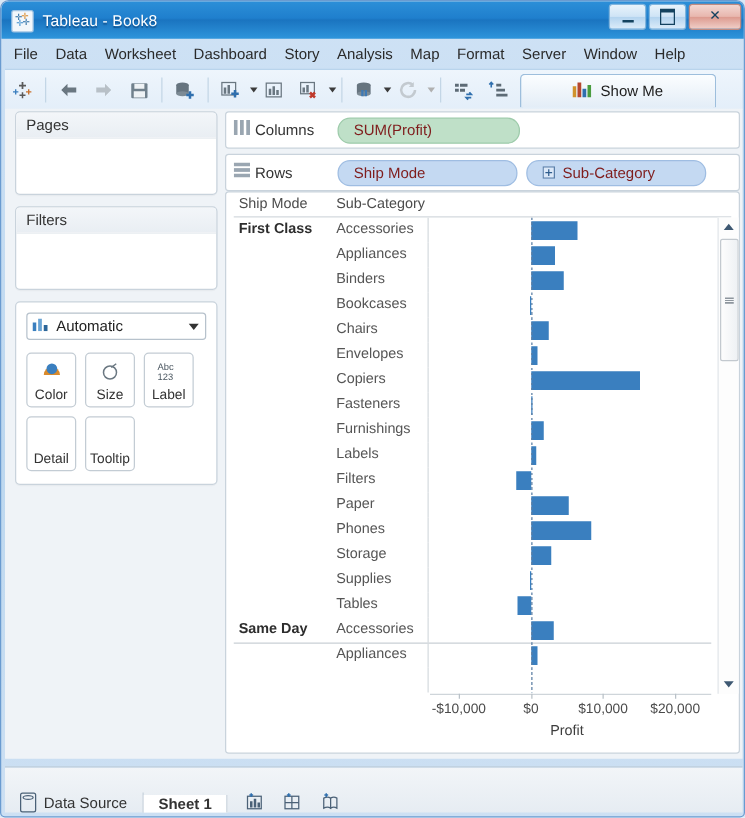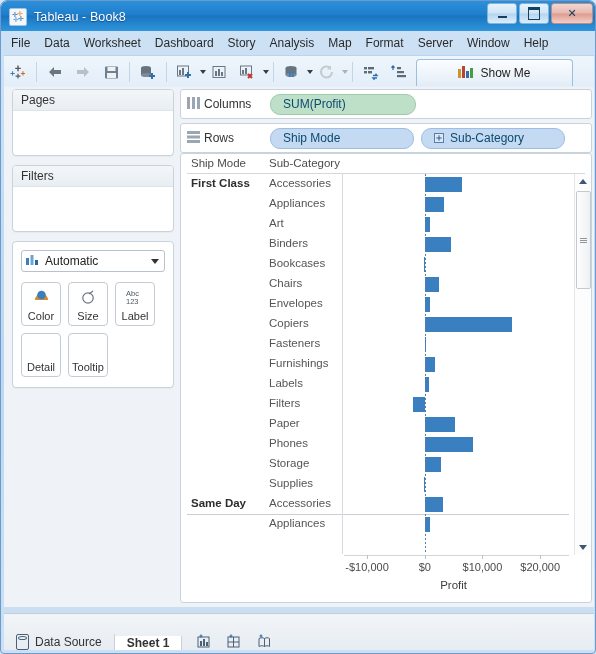--- a/index.html
+++ b/index.html
@@ -122,21 +122,21 @@
   .vizpane{
     position:absolute;left:176px;top:2px;right:2px;bottom:4px;border-radius:10px;
   }
   .shelfrow{
     height:28px;background:#ffffff;border:1px solid #c9d3dc;border-radius:3px;
     display:flex;align-items:center;padding:0 6px;margin-bottom:4px;
   }
   .shelf-label{font-size:12px;color:#333;width:66px;margin-left:4px;}
   .pill{
     height:19px;border-radius:10px;display:inline-flex;align-items:center;
-    padding:0 12px;font-size:12px;color:#0c4a6e;margin-right:7px;white-space:nowrap;
+    padding:0 12px;font-size:12px;color:#7f1d1d;margin-right:7px;white-space:nowrap;
   }
   .pill.green{background:#bfe0c8;border:1px solid #9ecbab;min-width:120px;}
   .pill.blue{background:#c4d9f2;border:1px solid #9fbde2;min-width:118px;}
   .vizcard{
     position:absolute;left:0;top:64px;right:0;bottom:0;
     background:#ffffff;border:1px solid #c9d3dc;border-radius:3px;overflow:hidden;
   }
   .hdr-row{
     position:absolute;left:0;top:0;right:0;height:19px;
     display:flex;font-size:11.5px;color:#4c4c4c;
@@ -493,127 +493,127 @@
             </div>
             <div class="rowline">
               <div class="subname">Appliances</div>
               <div class="cell">
                 <div class="bar" style="background: rgb(58, 127, 191); width: 19.6154px; left: 80.7692px;"></div>
                 <div class="zeroline" style="left: 80.7692px;"></div>
               </div>
               <div class="cell-divider" style="left: 161px;"></div>
             </div>
             <div class="rowline">
-              <div class="subname">Art</div>
+              <div class="subname">Binders</div>
+              <div class="cell">
+                <div class="bar" style="background: rgb(58, 127, 191); width: 25.9615px; left: 80.7692px;"></div>
+                <div class="zeroline" style="left: 80.7692px;"></div>
+              </div>
+              <div class="cell-divider" style="left: 161px;"></div>
+            </div>
+            <div class="rowline">
+              <div class="subname">Bookcases</div>
+              <div class="cell">
+                <div class="bar" style="background: rgb(58, 127, 191); width: 1.2px; left: 79.5692px;"></div>
+                <div class="zeroline" style="left: 80.7692px;"></div>
+              </div>
+              <div class="cell-divider" style="left: 161px;"></div>
+            </div>
+            <div class="rowline">
+              <div class="subname">Chairs</div>
+              <div class="cell">
+                <div class="bar" style="background: rgb(58, 127, 191); width: 14.4231px; left: 80.7692px;"></div>
+                <div class="zeroline" style="left: 80.7692px;"></div>
+              </div>
+              <div class="cell-divider" style="left: 161px;"></div>
+            </div>
+            <div class="rowline">
+              <div class="subname">Envelopes</div>
               <div class="cell">
                 <div class="bar" style="background: rgb(58, 127, 191); width: 5.19231px; left: 80.7692px;"></div>
                 <div class="zeroline" style="left: 80.7692px;"></div>
               </div>
               <div class="cell-divider" style="left: 161px;"></div>
             </div>
             <div class="rowline">
-              <div class="subname">Binders</div>
-              <div class="cell">
-                <div class="bar" style="background: rgb(58, 127, 191); width: 25.9615px; left: 80.7692px;"></div>
-                <div class="zeroline" style="left: 80.7692px;"></div>
-              </div>
-              <div class="cell-divider" style="left: 161px;"></div>
-            </div>
-            <div class="rowline">
-              <div class="subname">Bookcases</div>
+              <div class="subname">Copiers</div>
+              <div class="cell">
+                <div class="bar" style="background: rgb(58, 127, 191); width: 87.6923px; left: 80.7692px;"></div>
+                <div class="zeroline" style="left: 80.7692px;"></div>
+              </div>
+              <div class="cell-divider" style="left: 161px;"></div>
+            </div>
+            <div class="rowline">
+              <div class="subname">Fasteners</div>
+              <div class="cell">
+                <div class="bar" style="background: rgb(58, 127, 191); width: 1.2px; left: 80.7692px;"></div>
+                <div class="zeroline" style="left: 80.7692px;"></div>
+              </div>
+              <div class="cell-divider" style="left: 161px;"></div>
+            </div>
+            <div class="rowline">
+              <div class="subname">Furnishings</div>
+              <div class="cell">
+                <div class="bar" style="background: rgb(58, 127, 191); width: 10.3846px; left: 80.7692px;"></div>
+                <div class="zeroline" style="left: 80.7692px;"></div>
+              </div>
+              <div class="cell-divider" style="left: 161px;"></div>
+            </div>
+            <div class="rowline">
+              <div class="subname">Labels</div>
+              <div class="cell">
+                <div class="bar" style="background: rgb(58, 127, 191); width: 4.03846px; left: 80.7692px;"></div>
+                <div class="zeroline" style="left: 80.7692px;"></div>
+              </div>
+              <div class="cell-divider" style="left: 161px;"></div>
+            </div>
+            <div class="rowline">
+              <div class="subname">Filters</div>
+              <div class="cell">
+                <div class="bar" style="background: rgb(58, 127, 191); width: 11.5385px; left: 69.2308px;"></div>
+                <div class="zeroline" style="left: 80.7692px;"></div>
+              </div>
+              <div class="cell-divider" style="left: 161px;"></div>
+            </div>
+            <div class="rowline">
+              <div class="subname">Paper</div>
+              <div class="cell">
+                <div class="bar" style="background: rgb(58, 127, 191); width: 30px; left: 80.7692px;"></div>
+                <div class="zeroline" style="left: 80.7692px;"></div>
+              </div>
+              <div class="cell-divider" style="left: 161px;"></div>
+            </div>
+            <div class="rowline">
+              <div class="subname">Phones</div>
+              <div class="cell">
+                <div class="bar" style="background: rgb(58, 127, 191); width: 48.4615px; left: 80.7692px;"></div>
+                <div class="zeroline" style="left: 80.7692px;"></div>
+              </div>
+              <div class="cell-divider" style="left: 161px;"></div>
+            </div>
+            <div class="rowline">
+              <div class="subname">Storage</div>
+              <div class="cell">
+                <div class="bar" style="background: rgb(58, 127, 191); width: 16.7308px; left: 80.7692px;"></div>
+                <div class="zeroline" style="left: 80.7692px;"></div>
+              </div>
+              <div class="cell-divider" style="left: 161px;"></div>
+            </div>
+            <div class="rowline">
+              <div class="subname">Supplies</div>
               <div class="cell">
                 <div class="bar" style="background: rgb(58, 127, 191); width: 1.2px; left: 79.5692px;"></div>
                 <div class="zeroline" style="left: 80.7692px;"></div>
               </div>
               <div class="cell-divider" style="left: 161px;"></div>
             </div>
             <div class="rowline">
-              <div class="subname">Chairs</div>
-              <div class="cell">
-                <div class="bar" style="background: rgb(58, 127, 191); width: 14.4231px; left: 80.7692px;"></div>
-                <div class="zeroline" style="left: 80.7692px;"></div>
-              </div>
-              <div class="cell-divider" style="left: 161px;"></div>
-            </div>
-            <div class="rowline">
-              <div class="subname">Envelopes</div>
-              <div class="cell">
-                <div class="bar" style="background: rgb(58, 127, 191); width: 5.19231px; left: 80.7692px;"></div>
-                <div class="zeroline" style="left: 80.7692px;"></div>
-              </div>
-              <div class="cell-divider" style="left: 161px;"></div>
-            </div>
-            <div class="rowline">
-              <div class="subname">Copiers</div>
-              <div class="cell">
-                <div class="bar" style="background: rgb(58, 127, 191); width: 87.6923px; left: 80.7692px;"></div>
-                <div class="zeroline" style="left: 80.7692px;"></div>
-              </div>
-              <div class="cell-divider" style="left: 161px;"></div>
-            </div>
-            <div class="rowline">
-              <div class="subname">Fasteners</div>
-              <div class="cell">
-                <div class="bar" style="background: rgb(58, 127, 191); width: 1.2px; left: 80.7692px;"></div>
-                <div class="zeroline" style="left: 80.7692px;"></div>
-              </div>
-              <div class="cell-divider" style="left: 161px;"></div>
-            </div>
-            <div class="rowline">
-              <div class="subname">Furnishings</div>
-              <div class="cell">
-                <div class="bar" style="background: rgb(58, 127, 191); width: 10.3846px; left: 80.7692px;"></div>
-                <div class="zeroline" style="left: 80.7692px;"></div>
-              </div>
-              <div class="cell-divider" style="left: 161px;"></div>
-            </div>
-            <div class="rowline">
-              <div class="subname">Labels</div>
-              <div class="cell">
-                <div class="bar" style="background: rgb(58, 127, 191); width: 4.03846px; left: 80.7692px;"></div>
-                <div class="zeroline" style="left: 80.7692px;"></div>
-              </div>
-              <div class="cell-divider" style="left: 161px;"></div>
-            </div>
-            <div class="rowline">
-              <div class="subname">Filters</div>
-              <div class="cell">
-                <div class="bar" style="background: rgb(58, 127, 191); width: 11.5385px; left: 69.2308px;"></div>
-                <div class="zeroline" style="left: 80.7692px;"></div>
-              </div>
-              <div class="cell-divider" style="left: 161px;"></div>
-            </div>
-            <div class="rowline">
-              <div class="subname">Paper</div>
-              <div class="cell">
-                <div class="bar" style="background: rgb(58, 127, 191); width: 30px; left: 80.7692px;"></div>
-                <div class="zeroline" style="left: 80.7692px;"></div>
-              </div>
-              <div class="cell-divider" style="left: 161px;"></div>
-            </div>
-            <div class="rowline">
-              <div class="subname">Phones</div>
-              <div class="cell">
-                <div class="bar" style="background: rgb(58, 127, 191); width: 48.4615px; left: 80.7692px;"></div>
-                <div class="zeroline" style="left: 80.7692px;"></div>
-              </div>
-              <div class="cell-divider" style="left: 161px;"></div>
-            </div>
-            <div class="rowline">
-              <div class="subname">Storage</div>
-              <div class="cell">
-                <div class="bar" style="background: rgb(58, 127, 191); width: 16.7308px; left: 80.7692px;"></div>
-                <div class="zeroline" style="left: 80.7692px;"></div>
-              </div>
-              <div class="cell-divider" style="left: 161px;"></div>
-            </div>
-            <div class="rowline">
-              <div class="subname">Supplies</div>
-              <div class="cell">
-                <div class="bar" style="background: rgb(58, 127, 191); width: 1.2px; left: 79.5692px;"></div>
+              <div class="subname">Tables</div>
+              <div class="cell">
+                <div class="bar" style="background: rgb(58, 127, 191); width: 10.3846px; left: 70.3846px;"></div>
                 <div class="zeroline" style="left: 80.7692px;"></div>
               </div>
               <div class="cell-divider" style="left: 161px;"></div>
             </div>
             <div class="group-sep" style="top: 340px;"></div>
             <div class="rowline">
               <div class="shipname">Same Day</div>
               <div class="subname">Accessories</div>
               <div class="cell">
                 <div class="bar" style="background: rgb(58, 127, 191); width: 18.4615px; left: 80.7692px;"></div>

